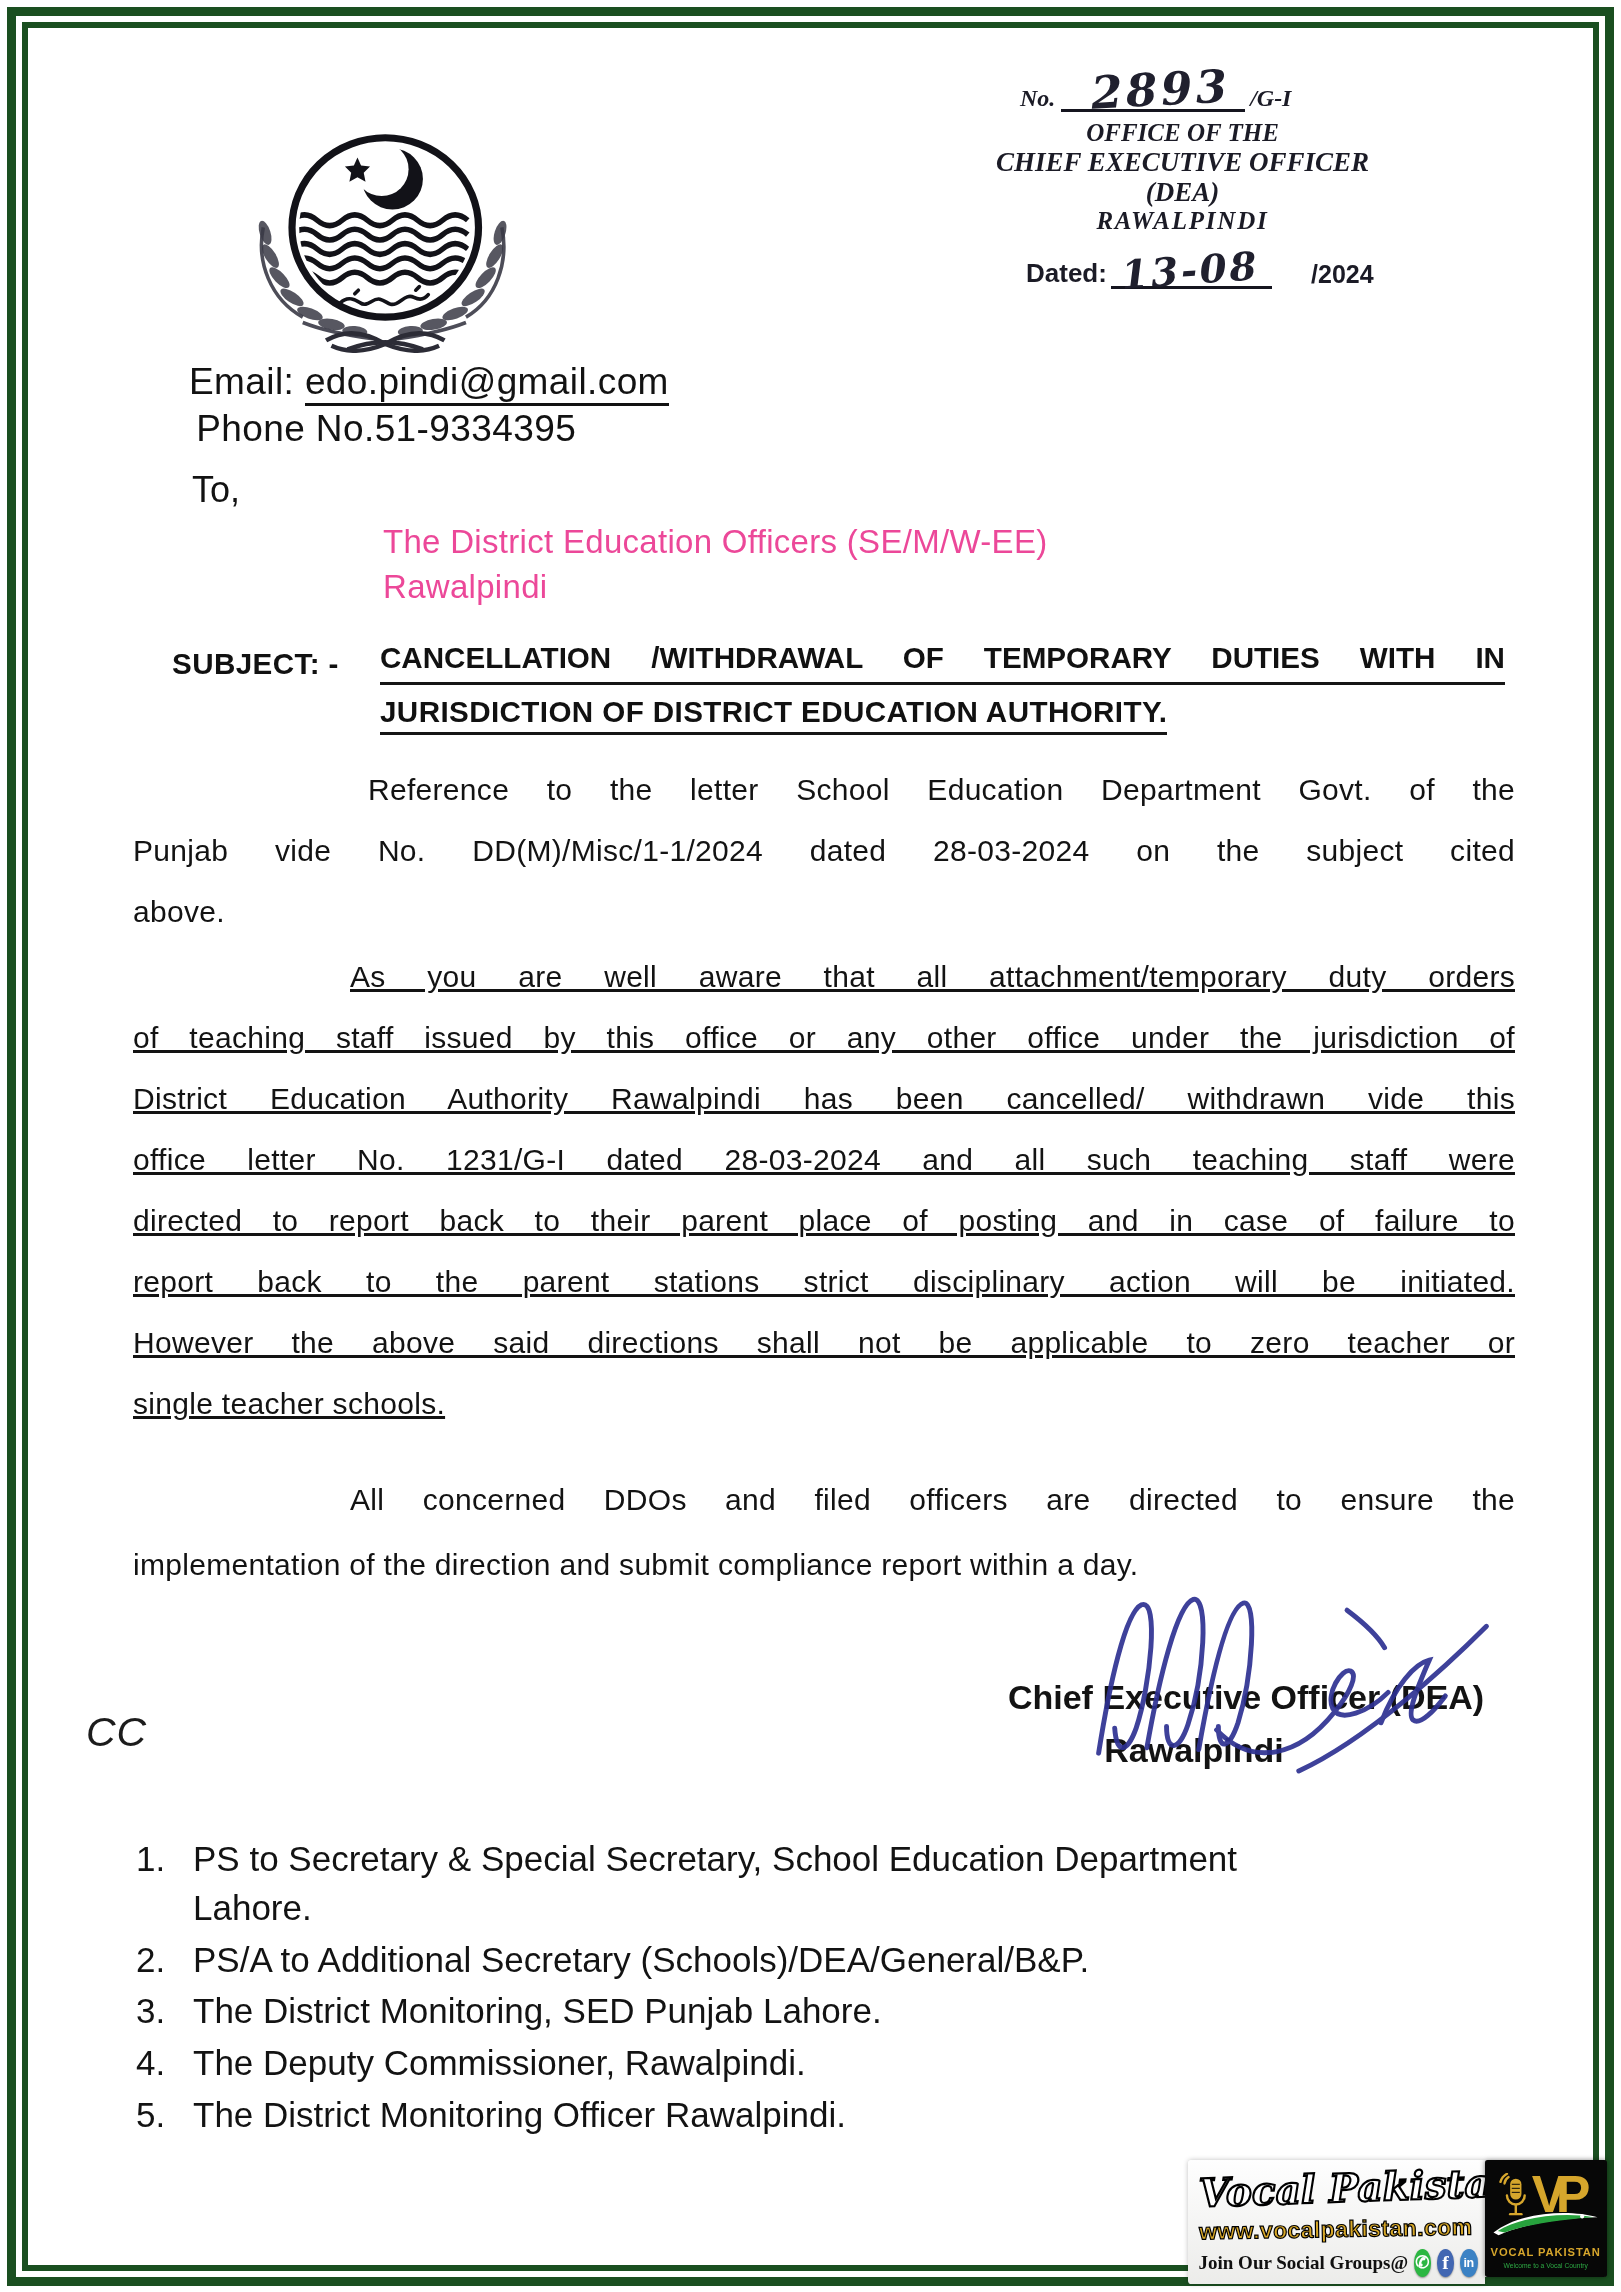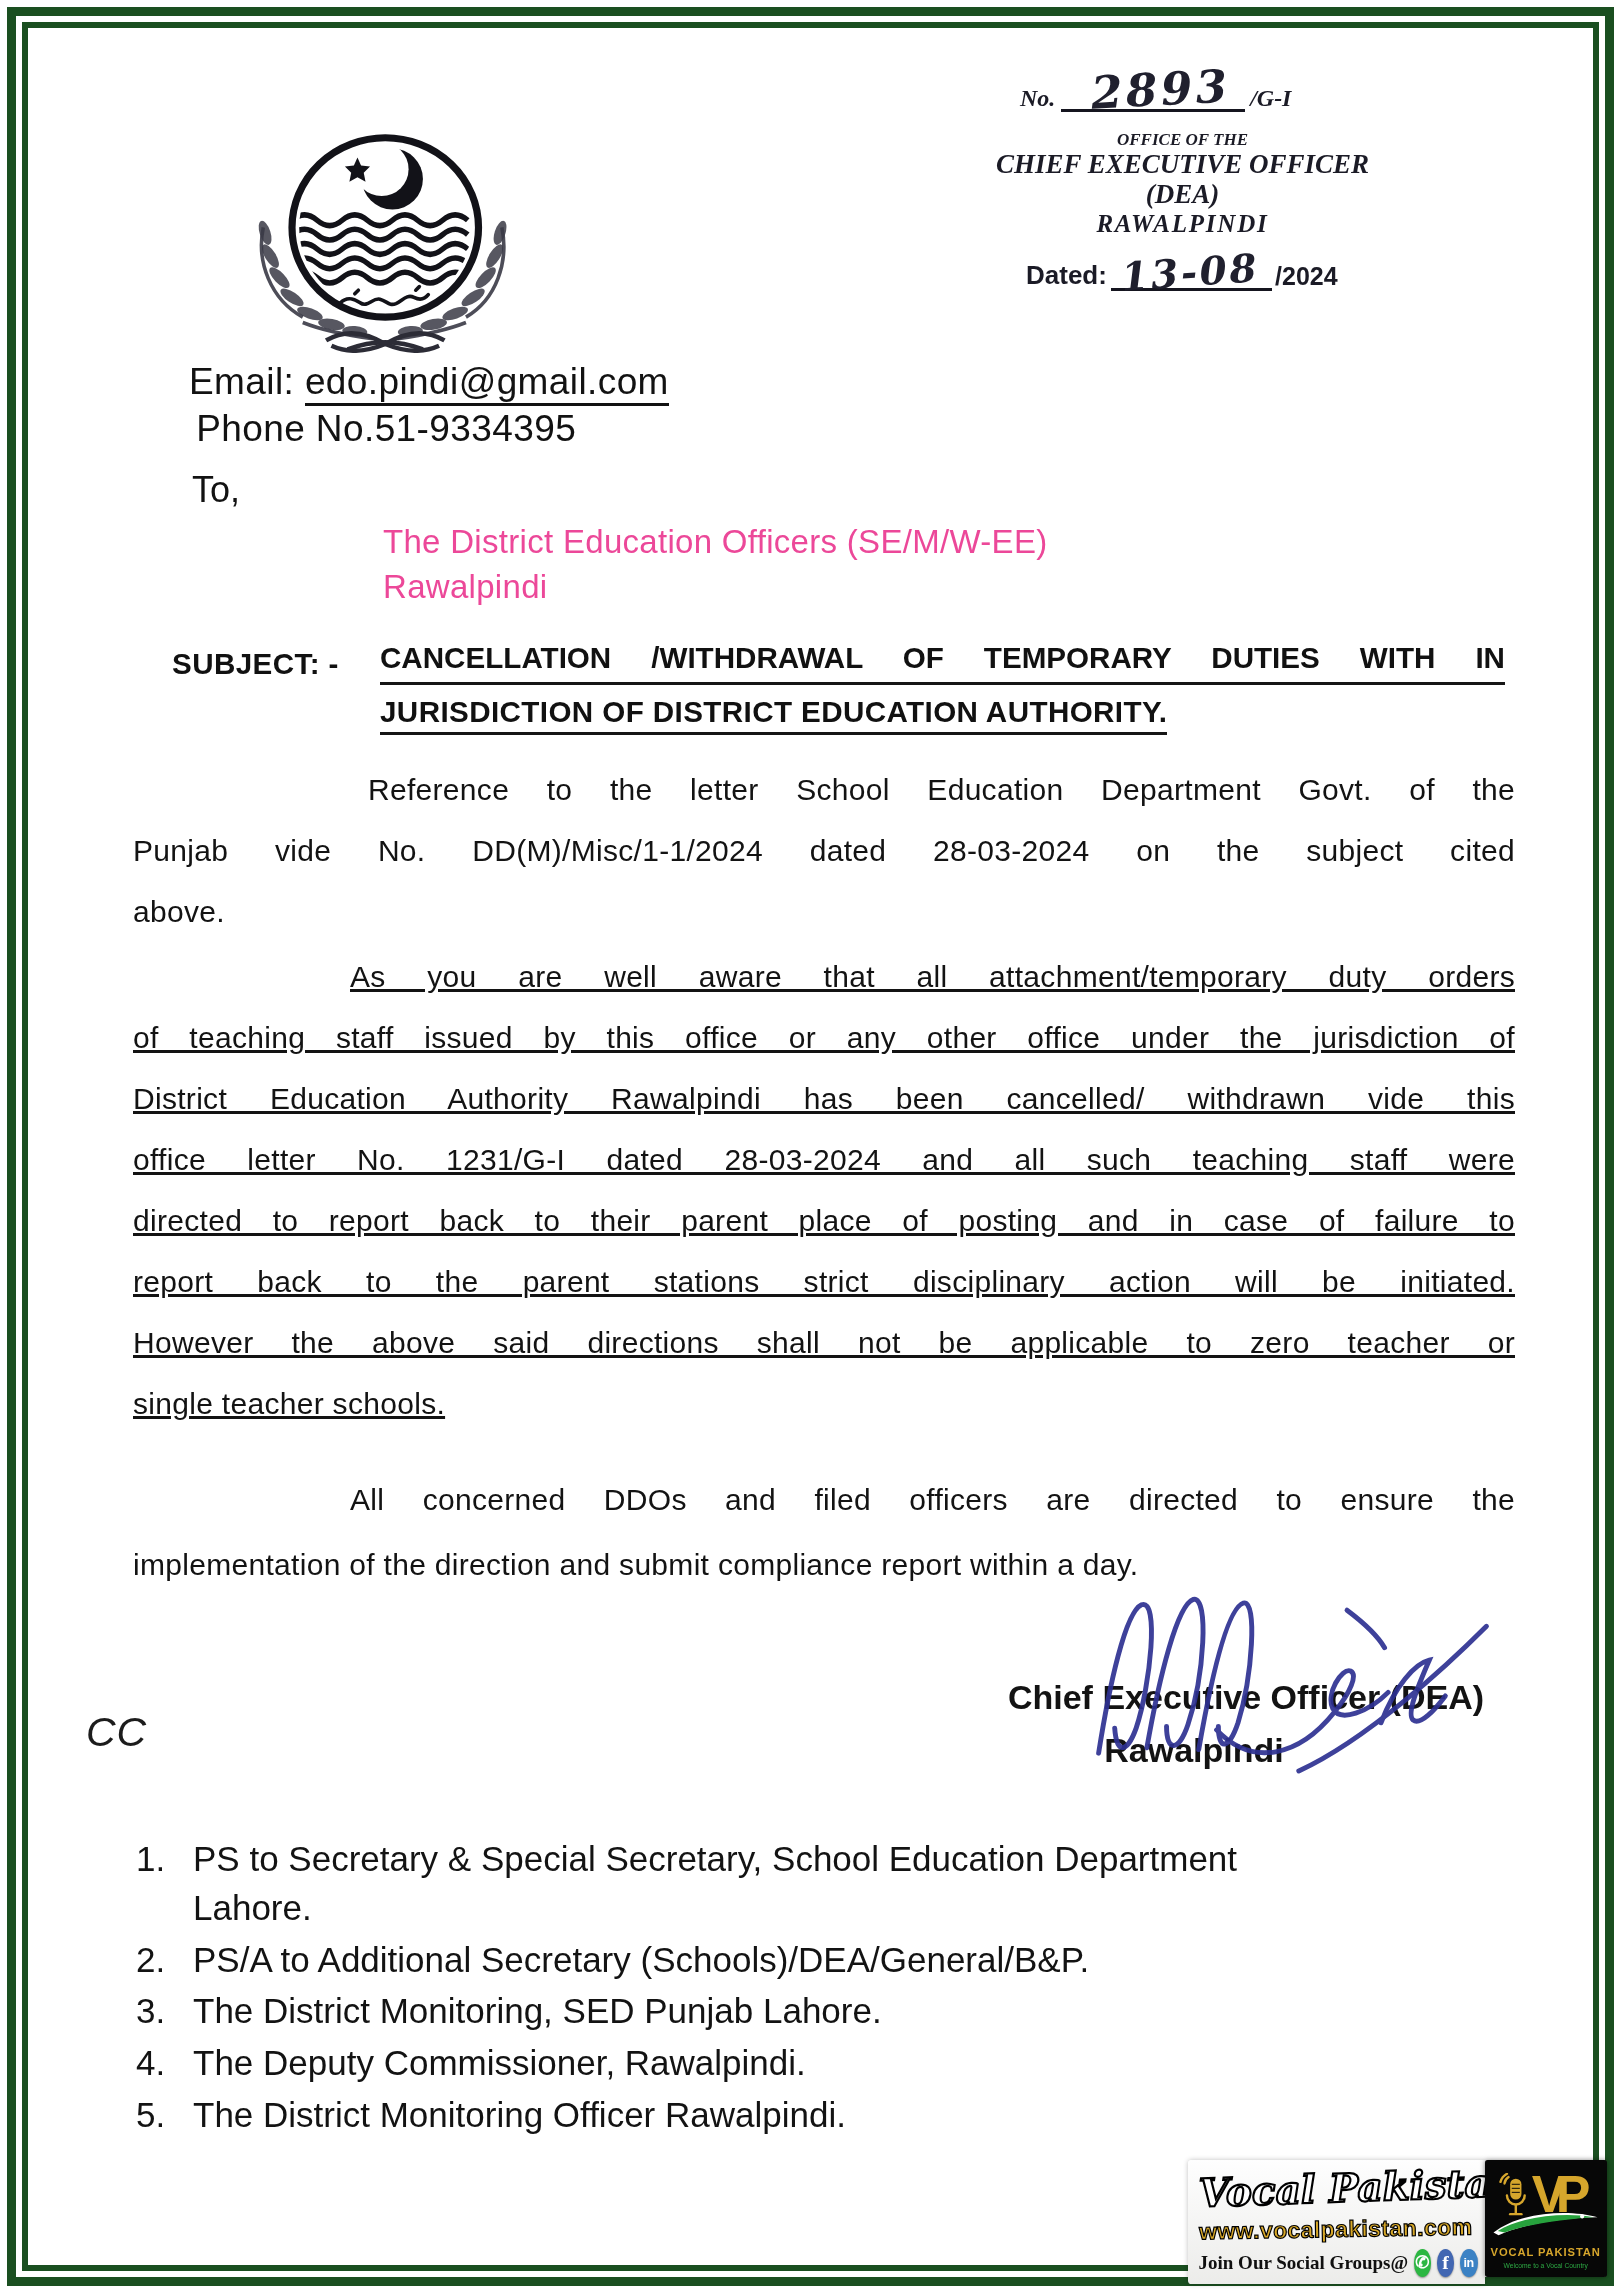--- a/index.html
+++ b/index.html
@@ -12,28 +12,28 @@
 
   
   .lh-right{position:absolute;left:981px;top:64px;width:403px;color:#1b1b26;}
   .lh-row{display:flex;align-items:flex-end;}
   .lh-label{font-family:"Liberation Serif",serif;font-weight:bold;font-style:italic;font-size:24px;}
   .hand-slot{position:relative;border-bottom:3.6px solid #15151f;height:45px;}
   .hand{position:absolute;font-family:"DejaVu Serif",serif;font-style:italic;font-weight:bold;color:#20202e;white-space:nowrap;}
   .no-slot{width:184px;margin:0 5.4px;}
   .no-hand{font-size:45px;left:30px;bottom:-7.2px;transform:rotate(-3deg);letter-spacing:3.6px;}
   .office{font-family:"Liberation Serif",serif;font-weight:bold;font-style:italic;text-align:center;line-height:1.12;}
-  .office-l1{font-size:17px;margin-top:18px;}
+  .office-l1{font-size:25px;margin-top:7px;}
   .office-l2{font-size:27px;}
   .office-l3{font-size:25px;letter-spacing:1.8px;}
   .dated-row{margin-top:5.4px;align-items:flex-end;}
   .dated-label{font-size:26px;font-weight:bold;margin-left:45px;}
   .dated-slot{width:161px;margin:0 3.6px;}
   .dated-hand{font-size:39px;left:10.7px;bottom:-7.2px;transform:rotate(-4deg);letter-spacing:2.7px;}
-  .dated-suffix{font-size:25px;font-weight:bold;}
+  .dated-suffix{font-size:25px;font-weight:bold;margin-left:36px;}
 
   
   .emblem{position:absolute;left:240px;top:127px;}
 
   
   .contact{position:absolute;left:189px;top:361px;font-size:37px;color:#121212;letter-spacing:0.4px;}
   .contact .email-line{white-space:nowrap;}
   .contact .email-value{border-bottom:3.6px solid #121212;padding-bottom:0.9px;}
   .contact .phone-line{margin-top:5.4px;padding-left:7.2px;white-space:nowrap;}
 

